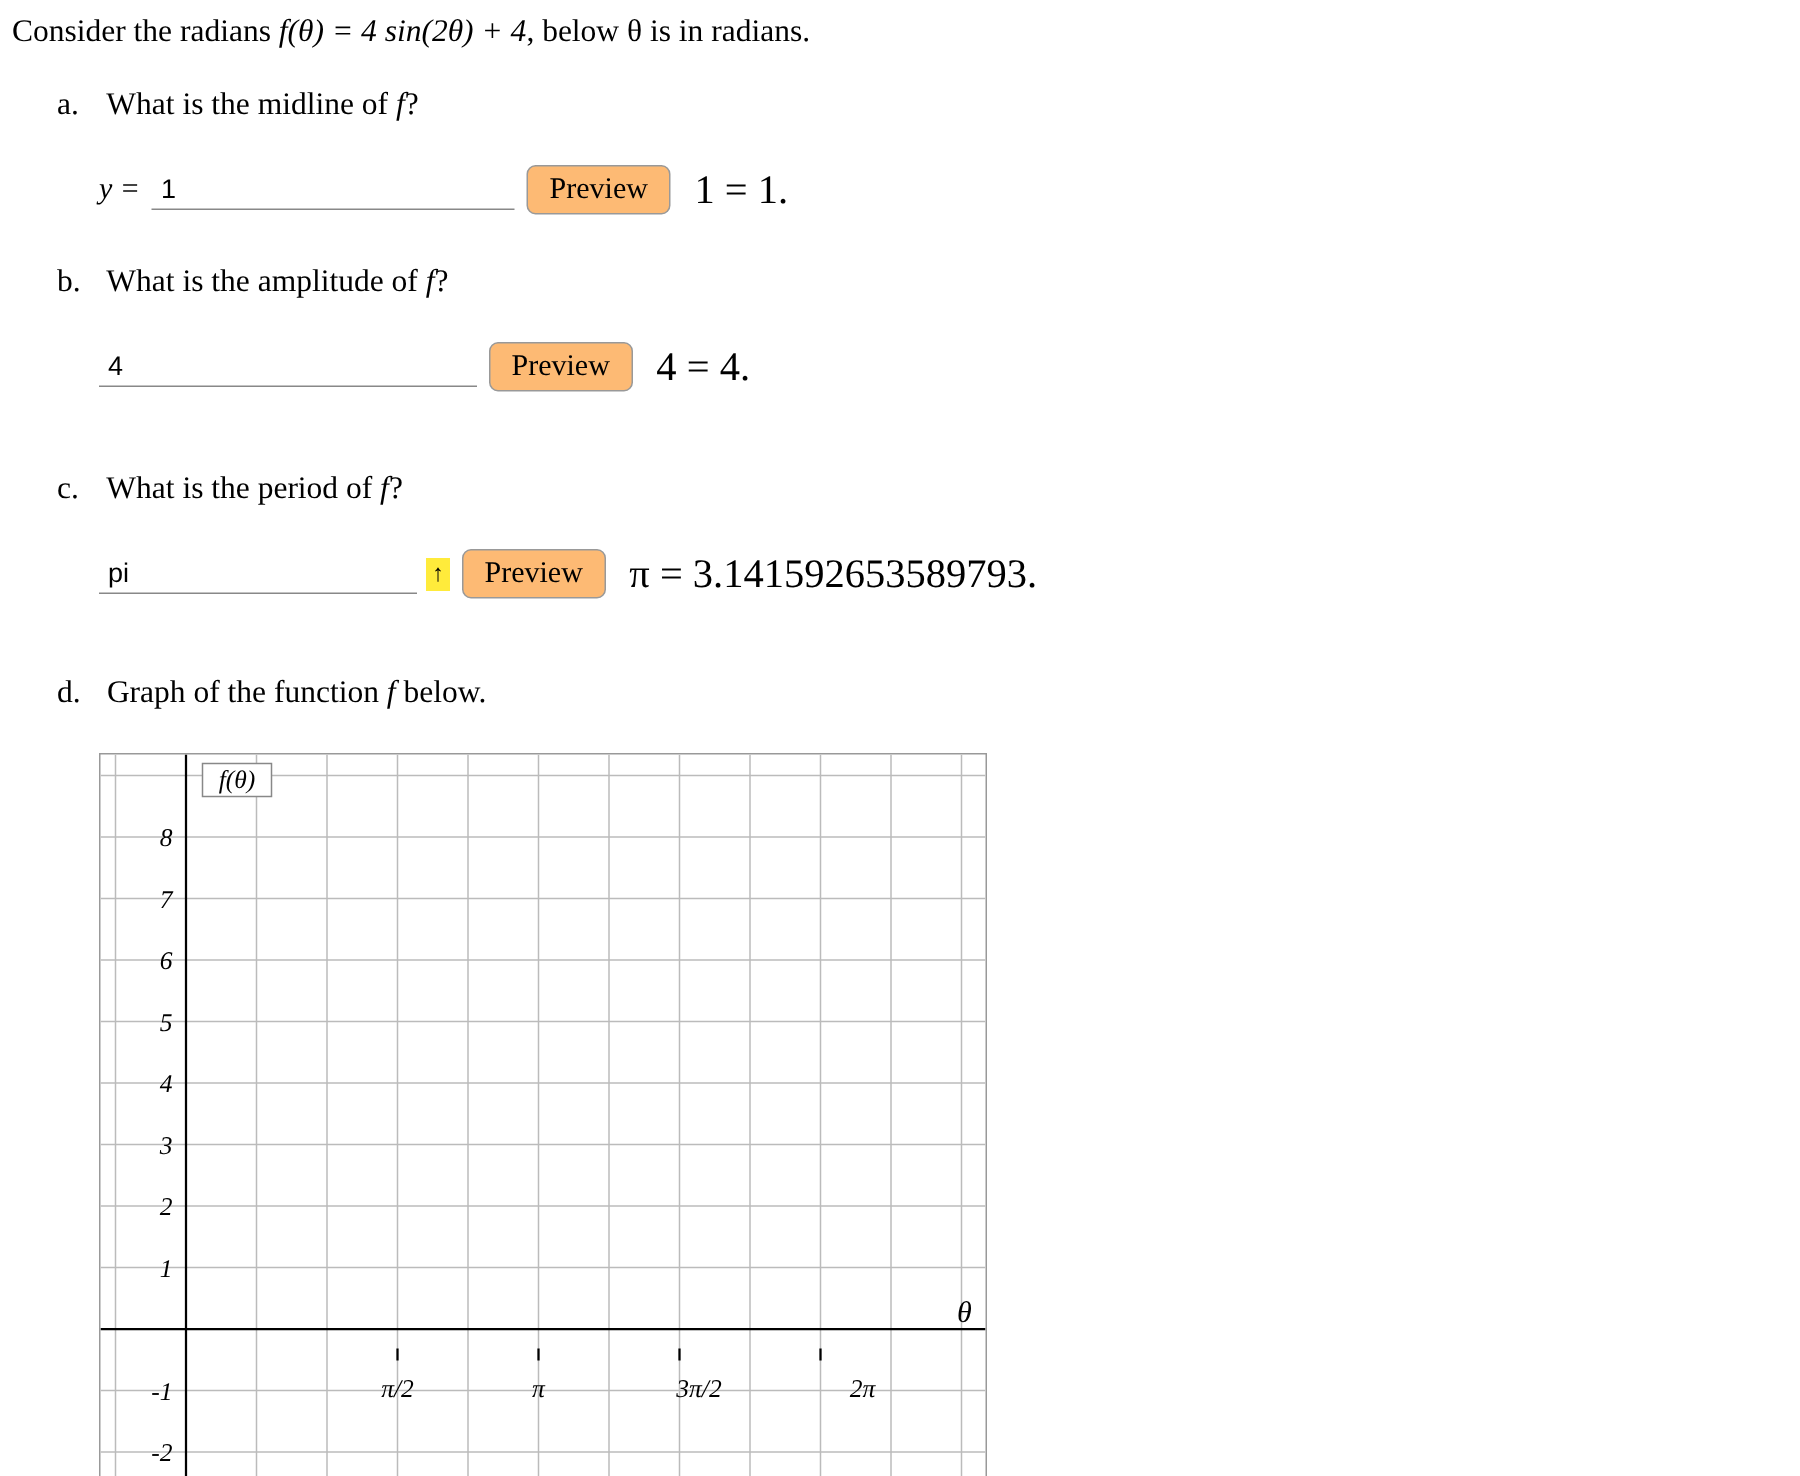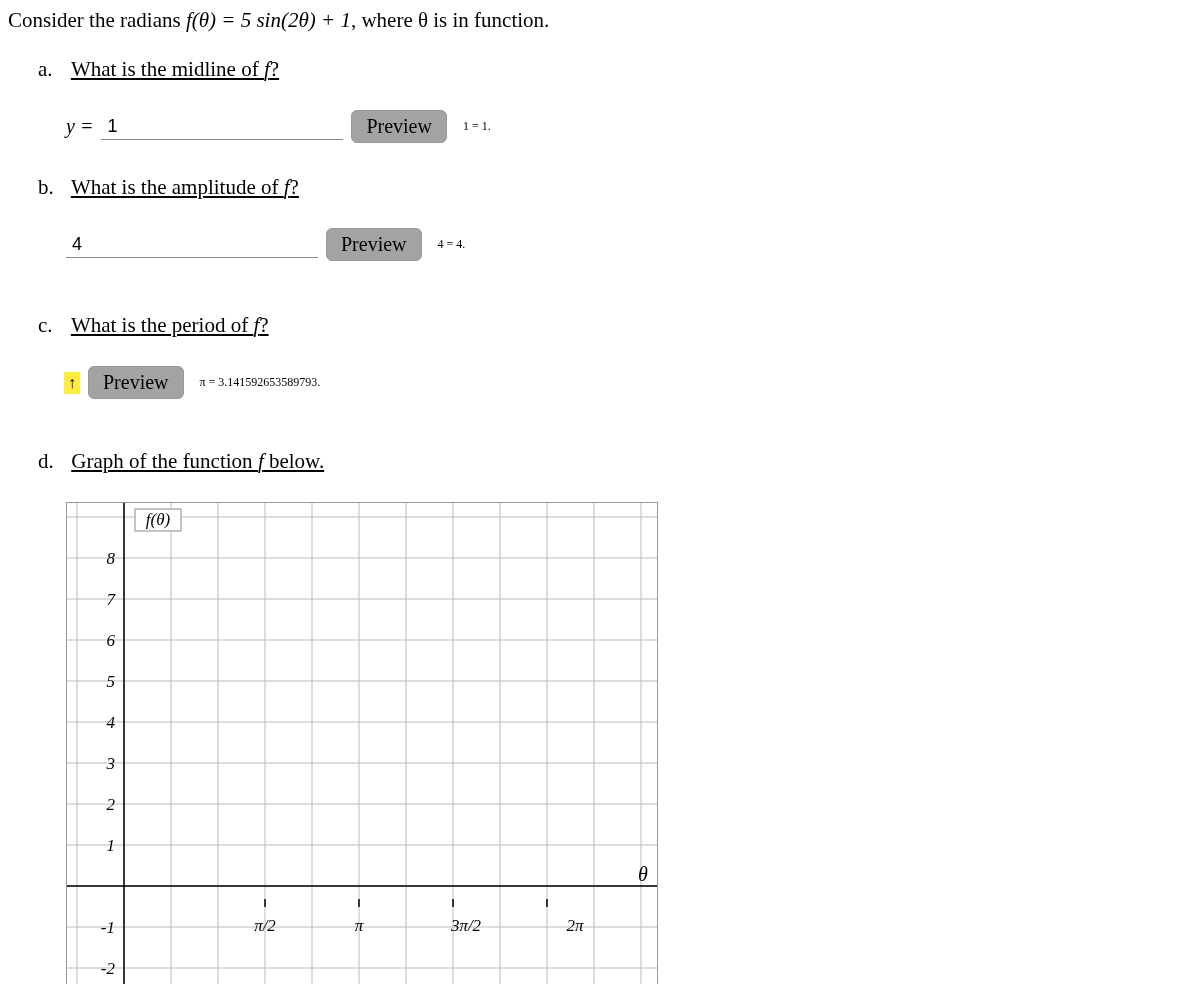--- a/index.html
+++ b/index.html
@@ -20,21 +20,20 @@
       margin-left: 30px;
       margin-bottom: 28px;
     }
     .part-label {
       display: inline-block;
       width: 28px;
       vertical-align: top;
     }
     .part-question {
       display: inline;
-      text-decoration: underline;
     }
     .answer-row {
       margin-left: 58px;
       margin-top: 24px;
       display: flex;
       align-items: center;
       gap: 8px;
     }
     .answer-row-b {
       margin-left: 58px;
@@ -61,26 +60,26 @@
     }
     .input-a { width: 230px; }
     .input-b { width: 240px; }
     .input-c { width: 200px; }
     button.preview-btn {
       font-family: 'Times New Roman', serif;
       font-size: 20px;
       padding: 4px 14px;
       border: 1px solid #999;
       border-radius: 6px;
-      background: #a3a3a3;
+      background: #fdba74;
       cursor: pointer;
     }
     .result-text {
       font-family: 'Times New Roman', serif;
-      font-size: 12px;
+      font-size: 27px;
       margin-left: 8px;
     }
     .cursor-indicator {
       display: inline-flex;
       width: 16px;
       height: 22px;
       background: #ffeb3b;
       align-items: center;
       justify-content: center;
       font-size: 16px;
@@ -119,21 +118,21 @@
     .axis-label-text {
       font-family: 'Times New Roman', serif;
       font-size: 17px;
       font-style: italic;
     }
   </style>
 </head>
 <body>
 
 <div class="intro">
-  <span>Consider the radians </span><span class="math-var">f(θ) = 5 sin(2θ) + 1</span><span>, where θ is in function.</span>
+  <span>Consider the radians </span><span class="math-var">f(θ) = 4 sin(2θ) + 4</span><span>, below θ is in radians.</span>
 </div>
 
 <div class="part">
   <span class="part-label">a.</span>
   <span class="part-question">What is the midline of <span class="math-var">f</span>?</span>
 </div>
 <div class="answer-row">
   <span class="math-var" style="font-size:20px;">y =</span>
   <input type="text" class="text-input input-a" value="1" style="">
   <button class="preview-btn">Preview</button>
@@ -148,20 +147,21 @@
   <input type="text" class="text-input input-b" value="4" style="">
   <button class="preview-btn">Preview</button>
   <span class="result-text">4 = 4.</span>
 </div>
 
 <div class="part" style="margin-top:52px;">
   <span class="part-label">c.</span>
   <span class="part-question">What is the period of <span class="math-var">f</span>?</span>
 </div>
 <div class="answer-row-c">
+  <input type="text" class="text-input input-c" value="pi" style="">
   <span class="cursor-indicator">↑</span>
   <button class="preview-btn">Preview</button>
   <span class="result-text">π = 3.141592653589793.</span>
 </div>
 
 <div class="part" style="margin-top:50px;">
   <span class="part-label">d.</span>
   <span class="part-question">Graph of the function <span class="math-var">f</span> below.</span>
 </div>
 

